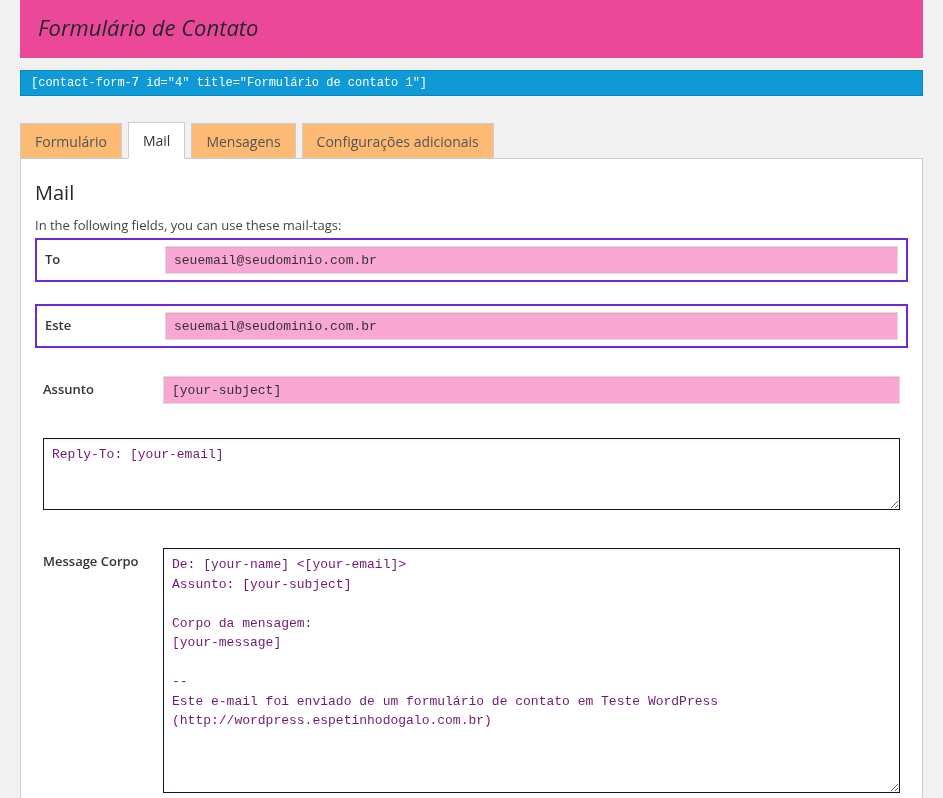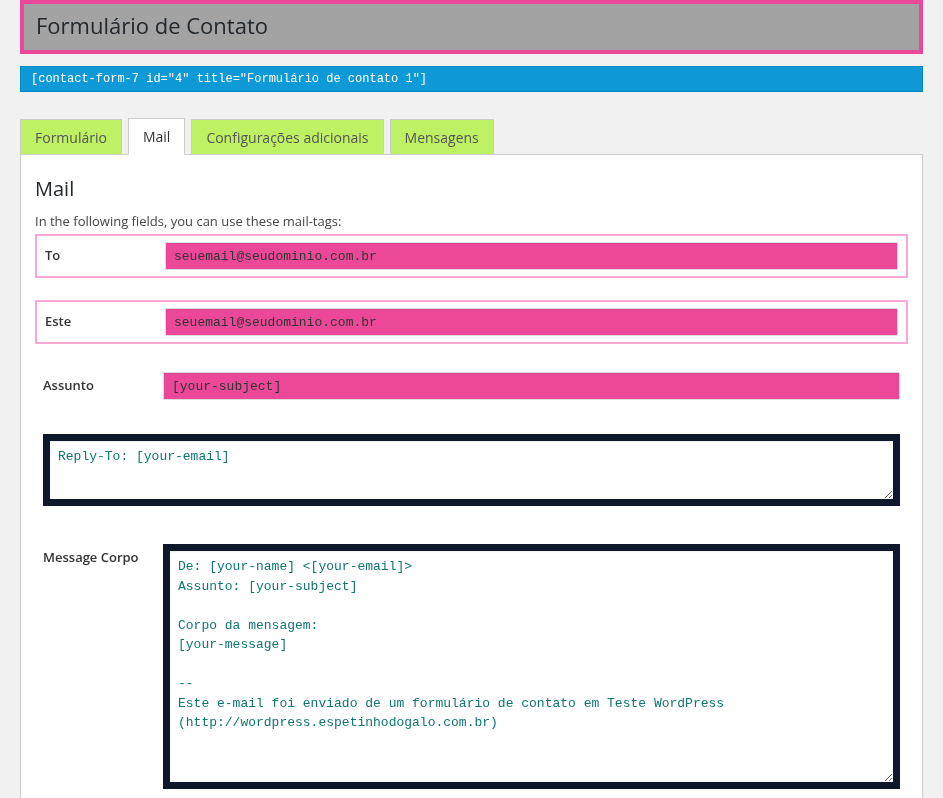--- a/index.html
+++ b/index.html
@@ -5,24 +5,25 @@
   * { box-sizing: border-box; margin: 0; padding: 0; }
   body {
     font-family: -apple-system, BlinkMacSystemFont, "Segoe UI", "Open Sans", Helvetica, Arial, sans-serif;
     background: #f1f1f1;
     color: #333;
     font-size: 13px;
     width: 943px;
     padding: 0;
   }
   .page-header-box {
-    background: #a3a3a3;
-    border: 4px solid #ec4899;
+    background: #ec4899;
+    border: 6px solid #ec4899;
     margin: 0 20px 12px 20px;
     padding: 4px 12px 8px 12px;
+    font-style: italic;
   }
   .page-title {
     font-size: 22px;
     font-weight: 400;
     color: #23282d;
     padding: 2px 0;
   }
   .shortcode-area {
     margin: 0 20px 25px 20px;
   }
@@ -43,21 +44,21 @@
   .tabs-area {
     margin: 0 20px;
   }
   .tab-nav {
     display: flex;
     align-items: flex-end;
   }
   .tab {
     border: 1px solid #ccc;
     border-bottom: none;
-    background: #bef264;
+    background: #fdba74;
     padding: 8px 14px;
     margin-right: 6px;
     font-size: 14px;
     color: #555;
     cursor: pointer;
     position: relative;
     top: 1px;
   }
   .tab.active {
     background: #fff;
@@ -90,21 +91,21 @@
     margin-bottom: 18px;
     display: block;
   }
   .field-row {
     display: flex;
     align-items: flex-start;
     margin-bottom: 22px;
     padding: 6px 8px;
   }
   .field-row.highlighted {
-    border: 2px solid #f9a8d4;
+    border: 2px solid #6d28d9;
     padding: 6px 8px;
     margin-bottom: 22px;
   }
   .field-label {
     width: 120px;
     flex-shrink: 0;
     font-weight: 600;
     font-size: 13px;
     color: #333;
     padding-top: 4px;
@@ -113,32 +114,32 @@
     flex: 1;
   }
   .field-input input[type=text] {
     width: 100%;
     padding: 4px 8px;
     font-family: Consolas, Monaco, "Courier New", monospace;
     font-size: 13px;
     border: 1px solid #ddd;
     box-shadow: inset 0 1px 2px rgba(0,0,0,.07);
     height: 28px;
-    background: #ec4899;
+    background: #f9a8d4;
     color: #333;
   }
   .field-input textarea {
     width: 100%;
     padding: 6px 8px;
     font-family: Consolas, Monaco, "Courier New", monospace;
     font-size: 13px;
-    border: 7px solid #0f172a;
+    border: 1px solid #0f172a;
     box-shadow: inset 0 1px 2px rgba(0,0,0,.07);
     background: #fff;
-    color: #0f766e;
+    color: #701a75;
     resize: vertical;
     line-height: 1.5;
   }
   .textarea-headers { height: 72px; }
   .textarea-body { height: 245px; }
 </style>
 </head>
 <body>
 
 <div class="page-header-box">
@@ -146,22 +147,22 @@
 </div>
 
 <div class="shortcode-area">
   <div class="shortcode-box">[contact-form-7 id="4" title="Formulário de contato 1"]</div>
 </div>
 
 <div class="tabs-area">
   <div class="tab-nav">
     <div class="tab">Formulário</div>
     <div class="tab active">Mail</div>
+    <div class="tab">Mensagens</div>
     <div class="tab">Configurações adicionais</div>
-    <div class="tab">Mensagens</div>
   </div>
 
   <div class="panel">
     <h2>Mail</h2>
     <div class="tags-hint">In the following fields, you can use these mail-tags:</div>
 
     <div class="field-row highlighted">
       <div class="field-label">To</div>
       <div class="field-input">
         <input type="text" value="seuemail@seudominio.com.br" style="">

